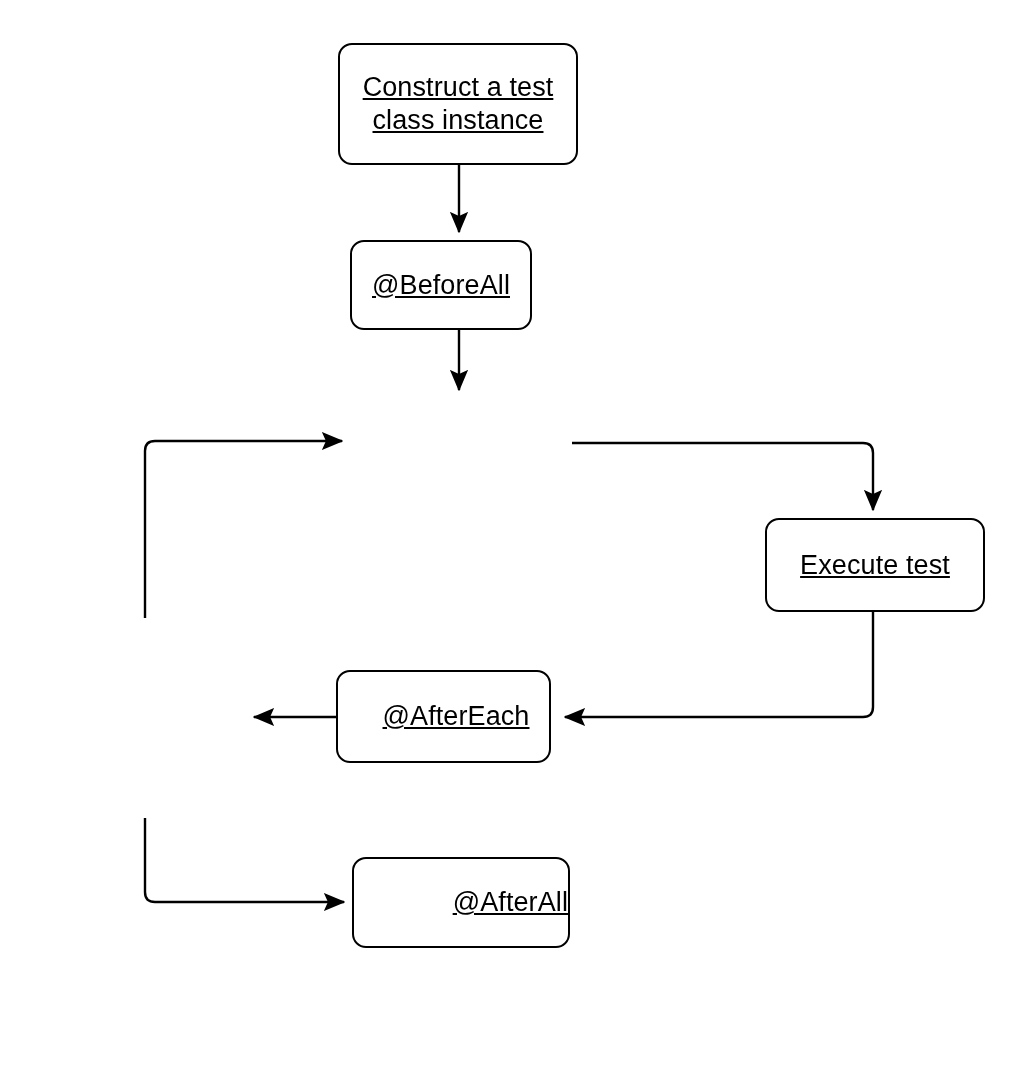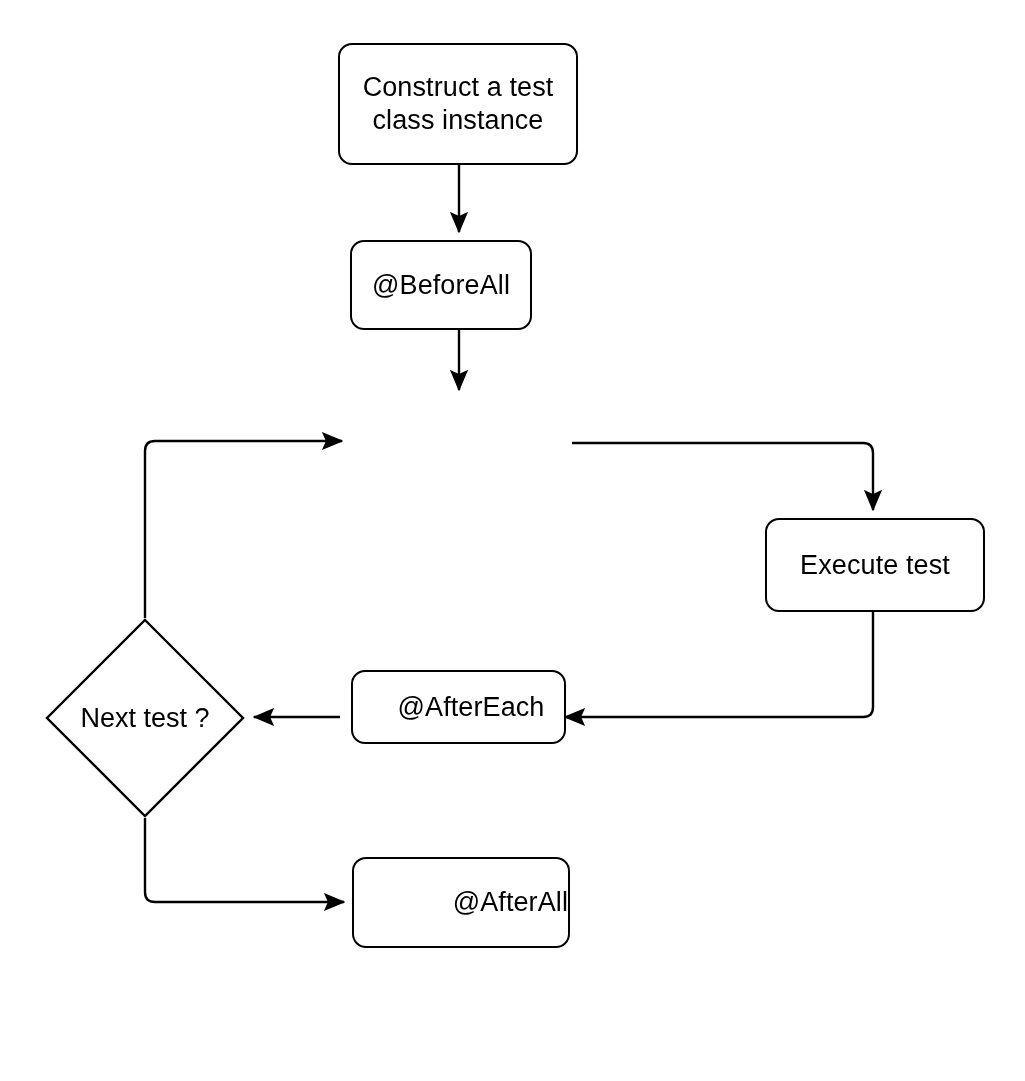--- a/index.html
+++ b/index.html
@@ -33,20 +33,21 @@
     display: flex;
     align-items: center;
     justify-content: center;
     text-align: center;
     color: #000000;
     background: #ffffff;
   }
   .node-process {
     border: 2.4px solid #000000;
     border-radius: 14px;
+    text-decoration: underline;
   }
   .node-label {
     font-size: 27px;
     line-height: 1.22;
     color: #000000;
     white-space: pre-line;
     letter-spacing: 0.1px;
   }
   .node-decision {
     background: transparent;
@@ -99,28 +100,22 @@
 
   <div class="node node-process" style="left:350px; top:240px; width:182px; height:90px;">
     <span class="node-label">@BeforeAll</span>
   </div>
 
 
   <div class="node node-process" style="left:765px; top:518px; width:220px; height:94px;">
     <span class="node-label">Execute test</span>
   </div>
 
-  <div class="node node-process" style="left:351px; top:670px; width:215px; height:74px;padding-left:25px;">
+  <div class="node node-process" style="left:336px; top:670px; width:215px; height:93px;padding-left:25px;">
     <span class="node-label">@AfterEach</span>
   </div>
 
-  <div class="node node-decision" style="left:45px; top:618px; width:200px; height:200px;">
-    <svg class="decision-shape" width="200" height="200" viewBox="0 0 200 200" xmlns="http://www.w3.org/2000/svg">
-      <polygon points="100,2 198,100 100,198 2,100" fill="#ffffff" stroke="#000000" stroke-width="2.4"></polygon>
-    </svg>
-    <span class="decision-label">Next test ?</span>
-  </div>
 
   <div class="node node-process" style="left:352px; top:857px; width:218px; height:91px;justify-content:flex-end;">
     <span class="node-label">@AfterAll</span>
   </div>
 
 </div>
 
 </body></html>

